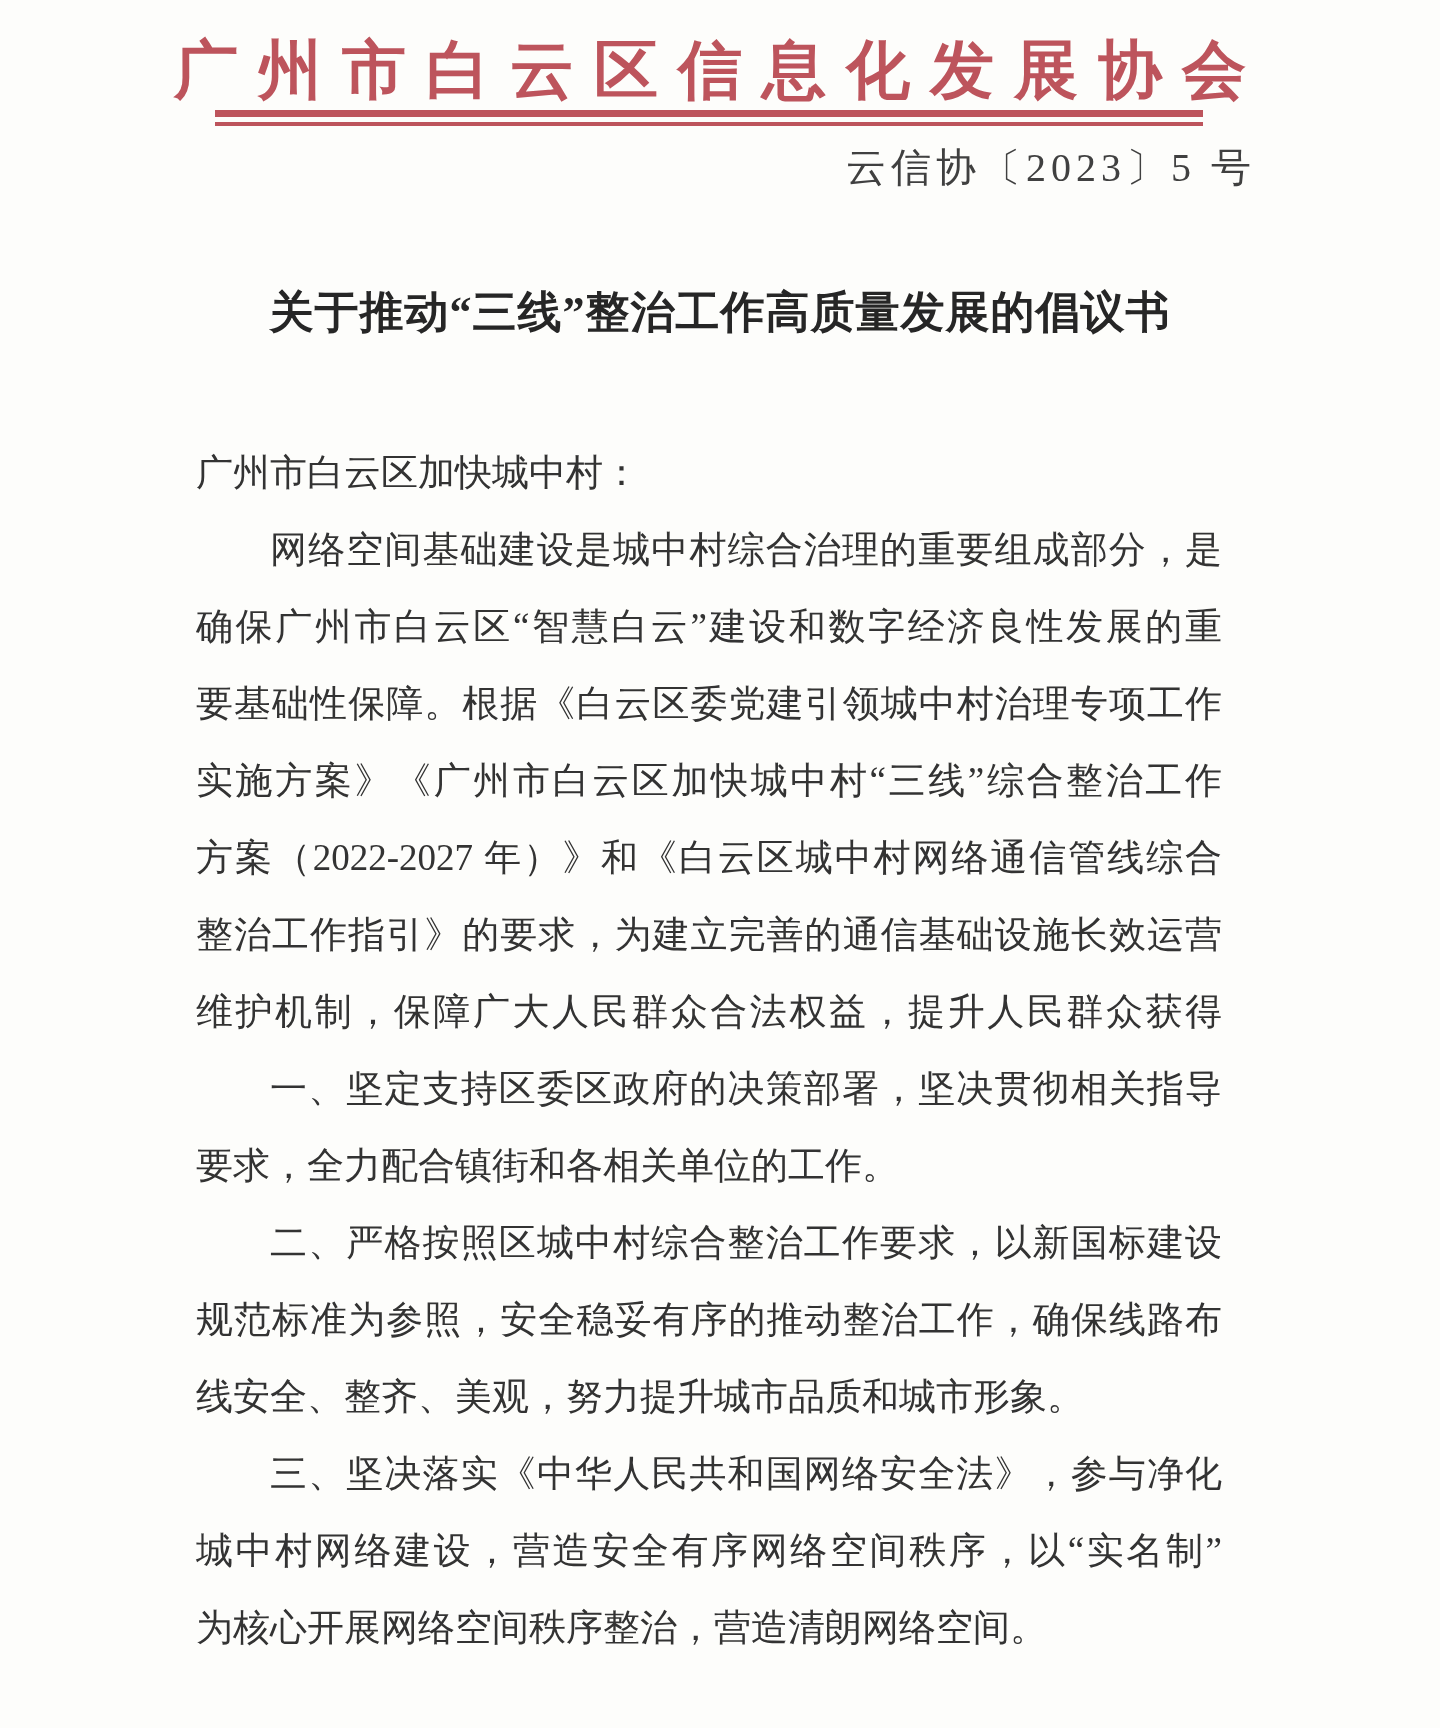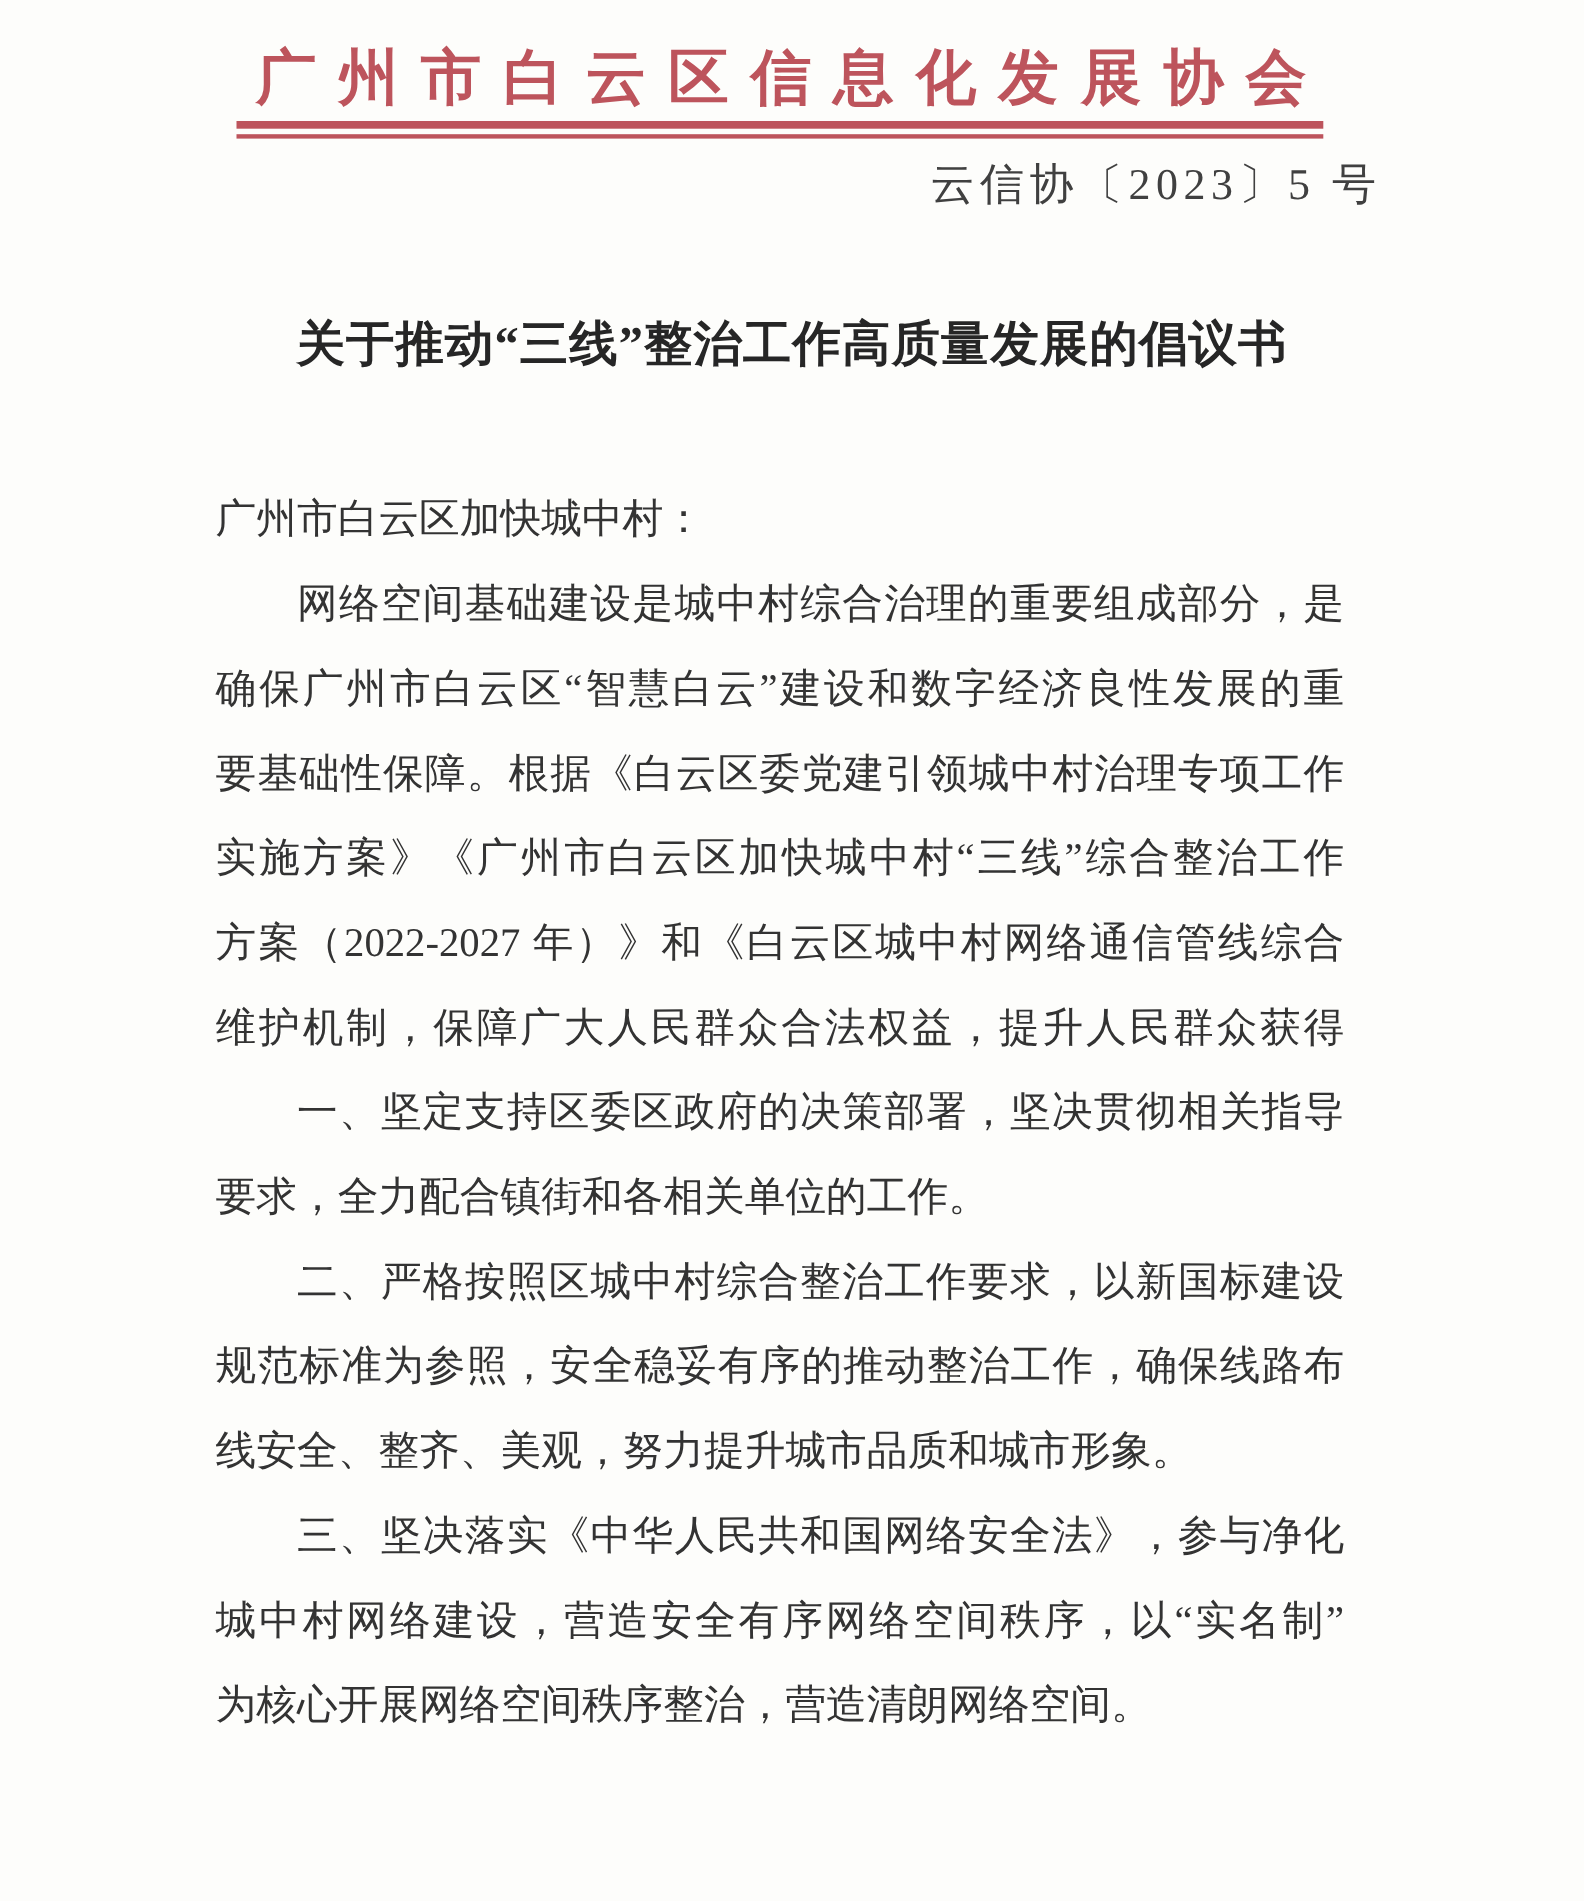--- a/index.html
+++ b/index.html
@@ -11,21 +11,21 @@
     background: #fdfdfb;
     overflow: hidden;
     font-family: "Liberation Serif", "DejaVu Serif", serif;
   }
   .org-name {
     position: absolute;
     top: 34px;
     left: 0;
     width: 100%;
     text-align: center;
-    font-size: 55px;
+    font-size: 64px;
     line-height: 74px;
     font-weight: bold;
     color: var(--accent, #bd545c);
     letter-spacing: 20px;
     white-space: nowrap;
   }
   .rule {
     position: absolute;
     left: 215px;
     width: 988px;
@@ -85,20 +85,21 @@
 
   <h1 class="doc-title" style="color: rgb(38, 38, 38);">关于推动“三线”整治工作高质量发展的倡议书</h1>
 
   <div class="body-text" id="body-lines" style="color: rgb(51, 51, 51);">
       <div class="line">广州市白云区加快城中村：</div>
       <div class="line indent justify">网络空间基础建设是城中村综合治理的重要组成部分，是</div>
       <div class="line justify">确保广州市白云区“智慧白云”建设和数字经济良性发展的重</div>
       <div class="line justify">要基础性保障。根据《白云区委党建引领城中村治理专项工作</div>
       <div class="line justify">实施方案》《广州市白云区加快城中村“三线”综合整治工作</div>
       <div class="line justify">方案（2022-2027 年）》和《白云区城中村网络通信管线综合</div>
+      <div class="line justify">整治工作指引》的要求，为建立完善的通信基础设施长效运营</div>
       <div class="line justify">维护机制，保障广大人民群众合法权益，提升人民群众获得</div>
       <div class="line indent justify">一、坚定支持区委区政府的决策部署，坚决贯彻相关指导</div>
       <div class="line">要求，全力配合镇街和各相关单位的工作。</div>
       <div class="line indent justify">二、严格按照区城中村综合整治工作要求，以新国标建设</div>
       <div class="line justify">规范标准为参照，安全稳妥有序的推动整治工作，确保线路布</div>
       <div class="line">线安全、整齐、美观，努力提升城市品质和城市形象。</div>
       <div class="line indent justify">三、坚决落实《中华人民共和国网络安全法》，参与净化</div>
       <div class="line justify">城中村网络建设，营造安全有序网络空间秩序，以“实名制”</div>
       <div class="line">为核心开展网络空间秩序整治，营造清朗网络空间。</div>
     </div>

